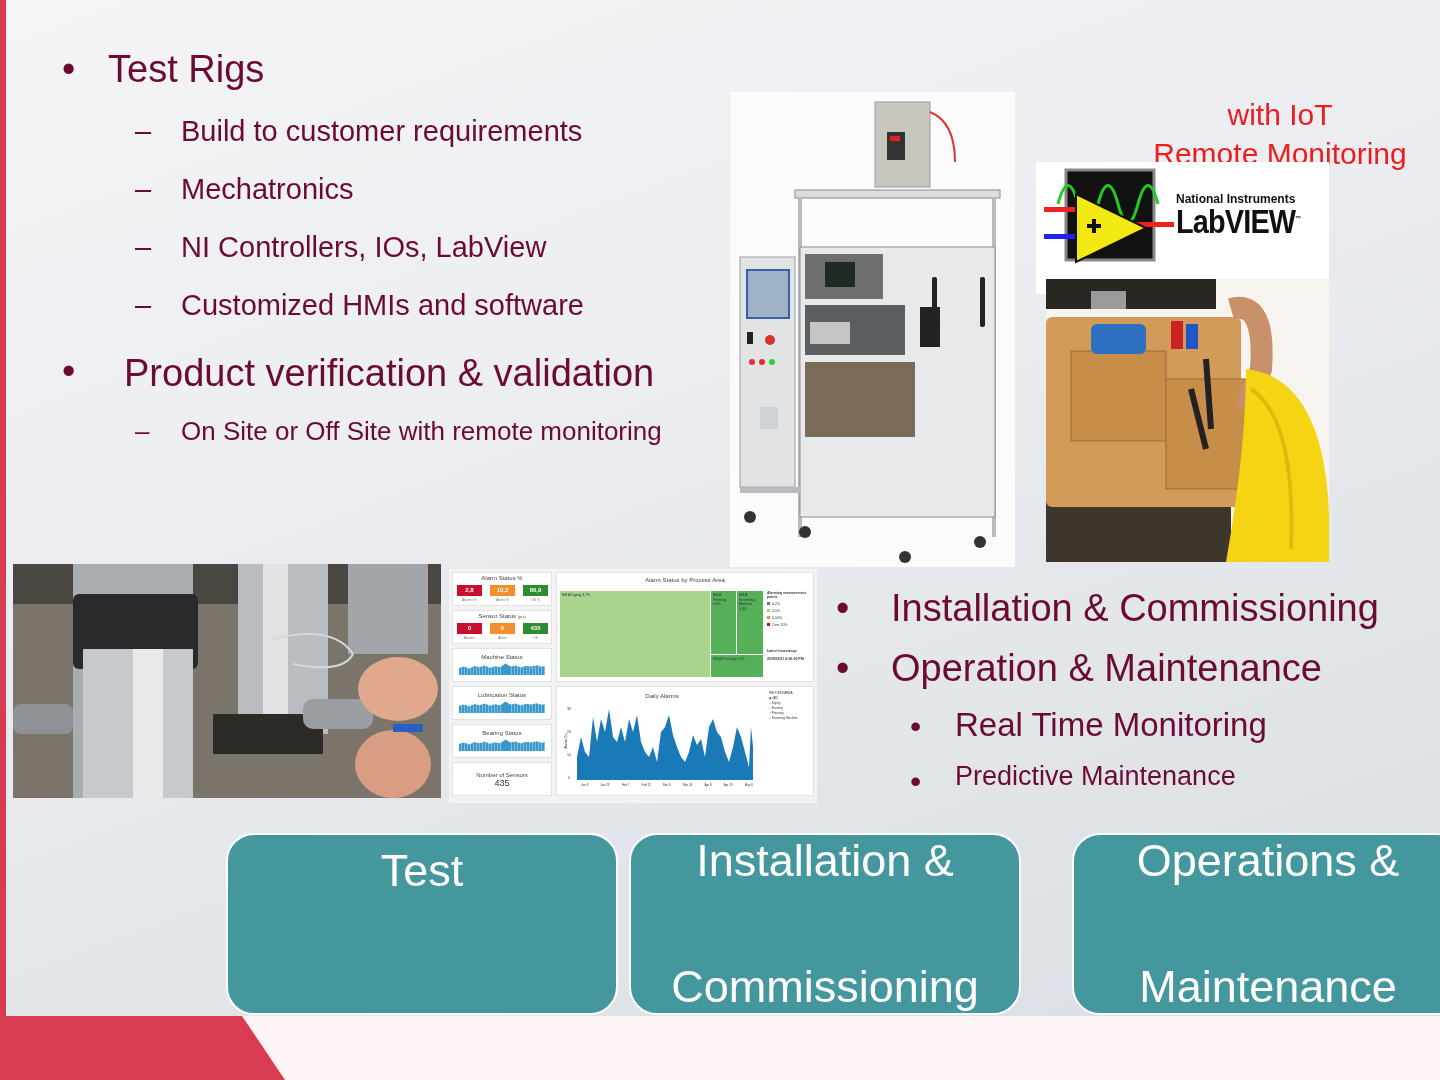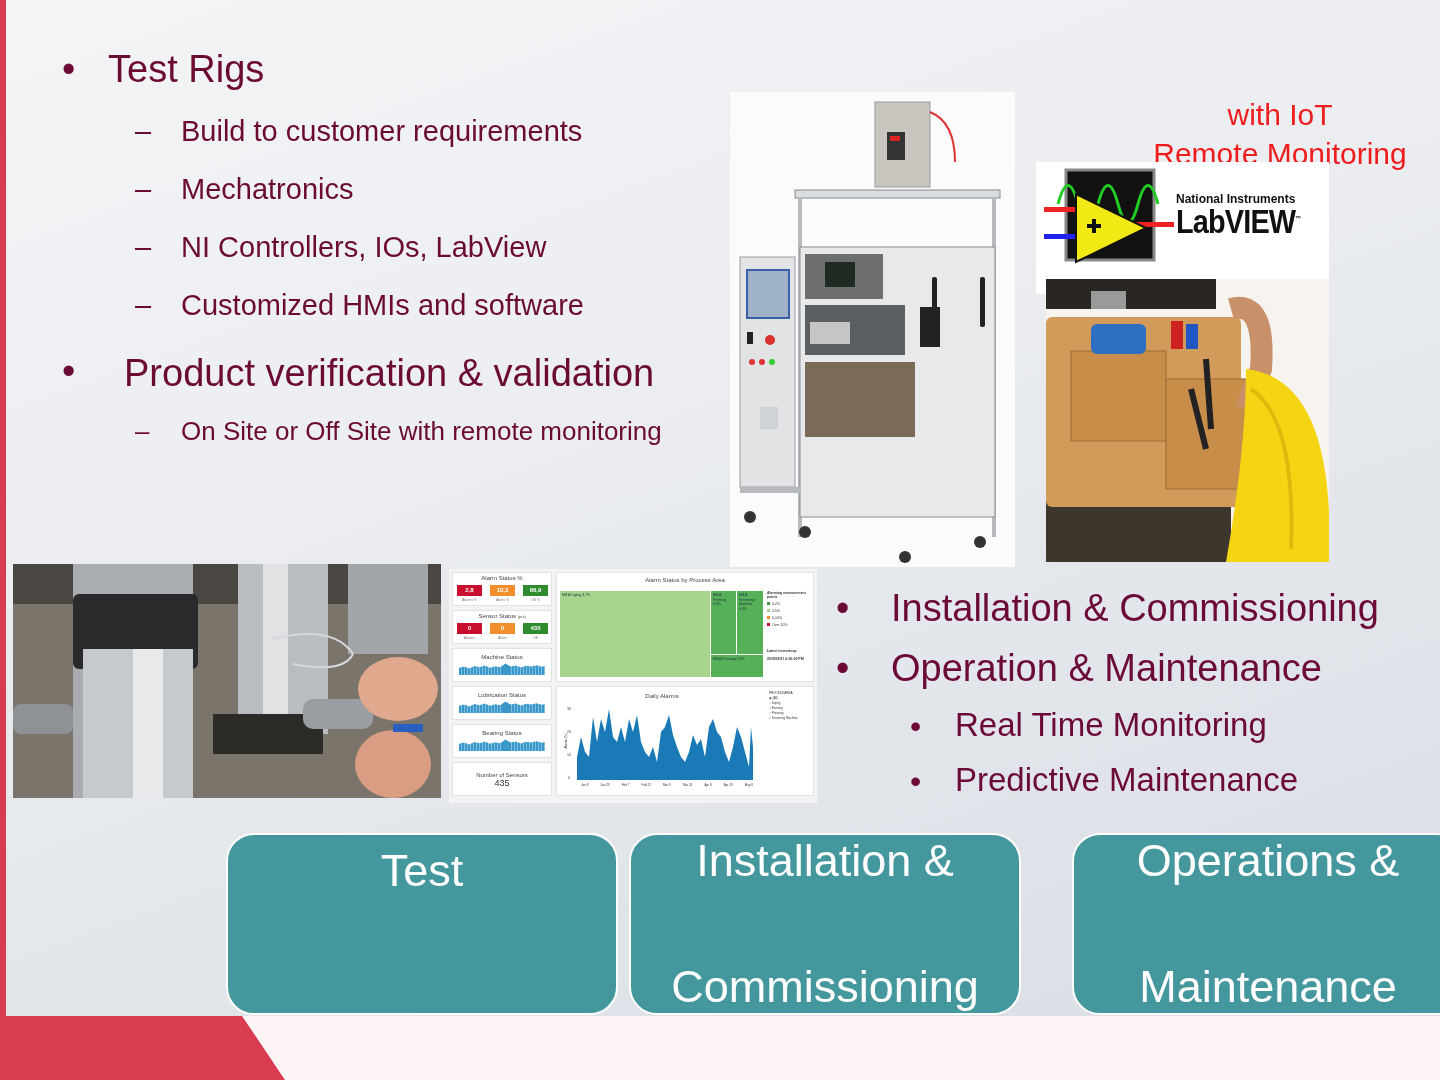--- a/index.html
+++ b/index.html
@@ -287,21 +287,21 @@
   <span class="mark bullet-l1" style="left:836px; top:587px;">•</span>
   <span class="ttl bullet-l1" style="left:891px; top:587px;">Installation &amp; Commissioning</span>
 
   <span class="mark bullet-l1" style="left:836px; top:647px;">•</span>
   <span class="ttl bullet-l1" style="left:891px; top:647px;">Operation &amp; Maintenance</span>
 
   <span class="mark" style="left:910px; top:708px; font-size:32px;">•</span>
   <span class="ttl" style="left:955px; top:706px; font-size:33px;">Real Time Monitoring</span>
 
   <span class="mark" style="left:910px; top:763px; font-size:32px;">•</span>
-  <span class="ttl" style="left:955px; top:761px; font-size:33px;">Predictive Maintenance</span>
+  <span class="ttl" style="left:955px; top:761px; font-size:27px;">Predictive Maintenance</span>
 </div>
 
 <div class="pill first" style="left:226px; width:392px;">
   <span>Test</span>
 </div>
 <div class="pill" style="left:629px; width:392px;">
   <span>Installation &amp;</span>
   <span>Commissioning</span>
 </div>
 <div class="pill" style="left:1072px; width:392px;">

